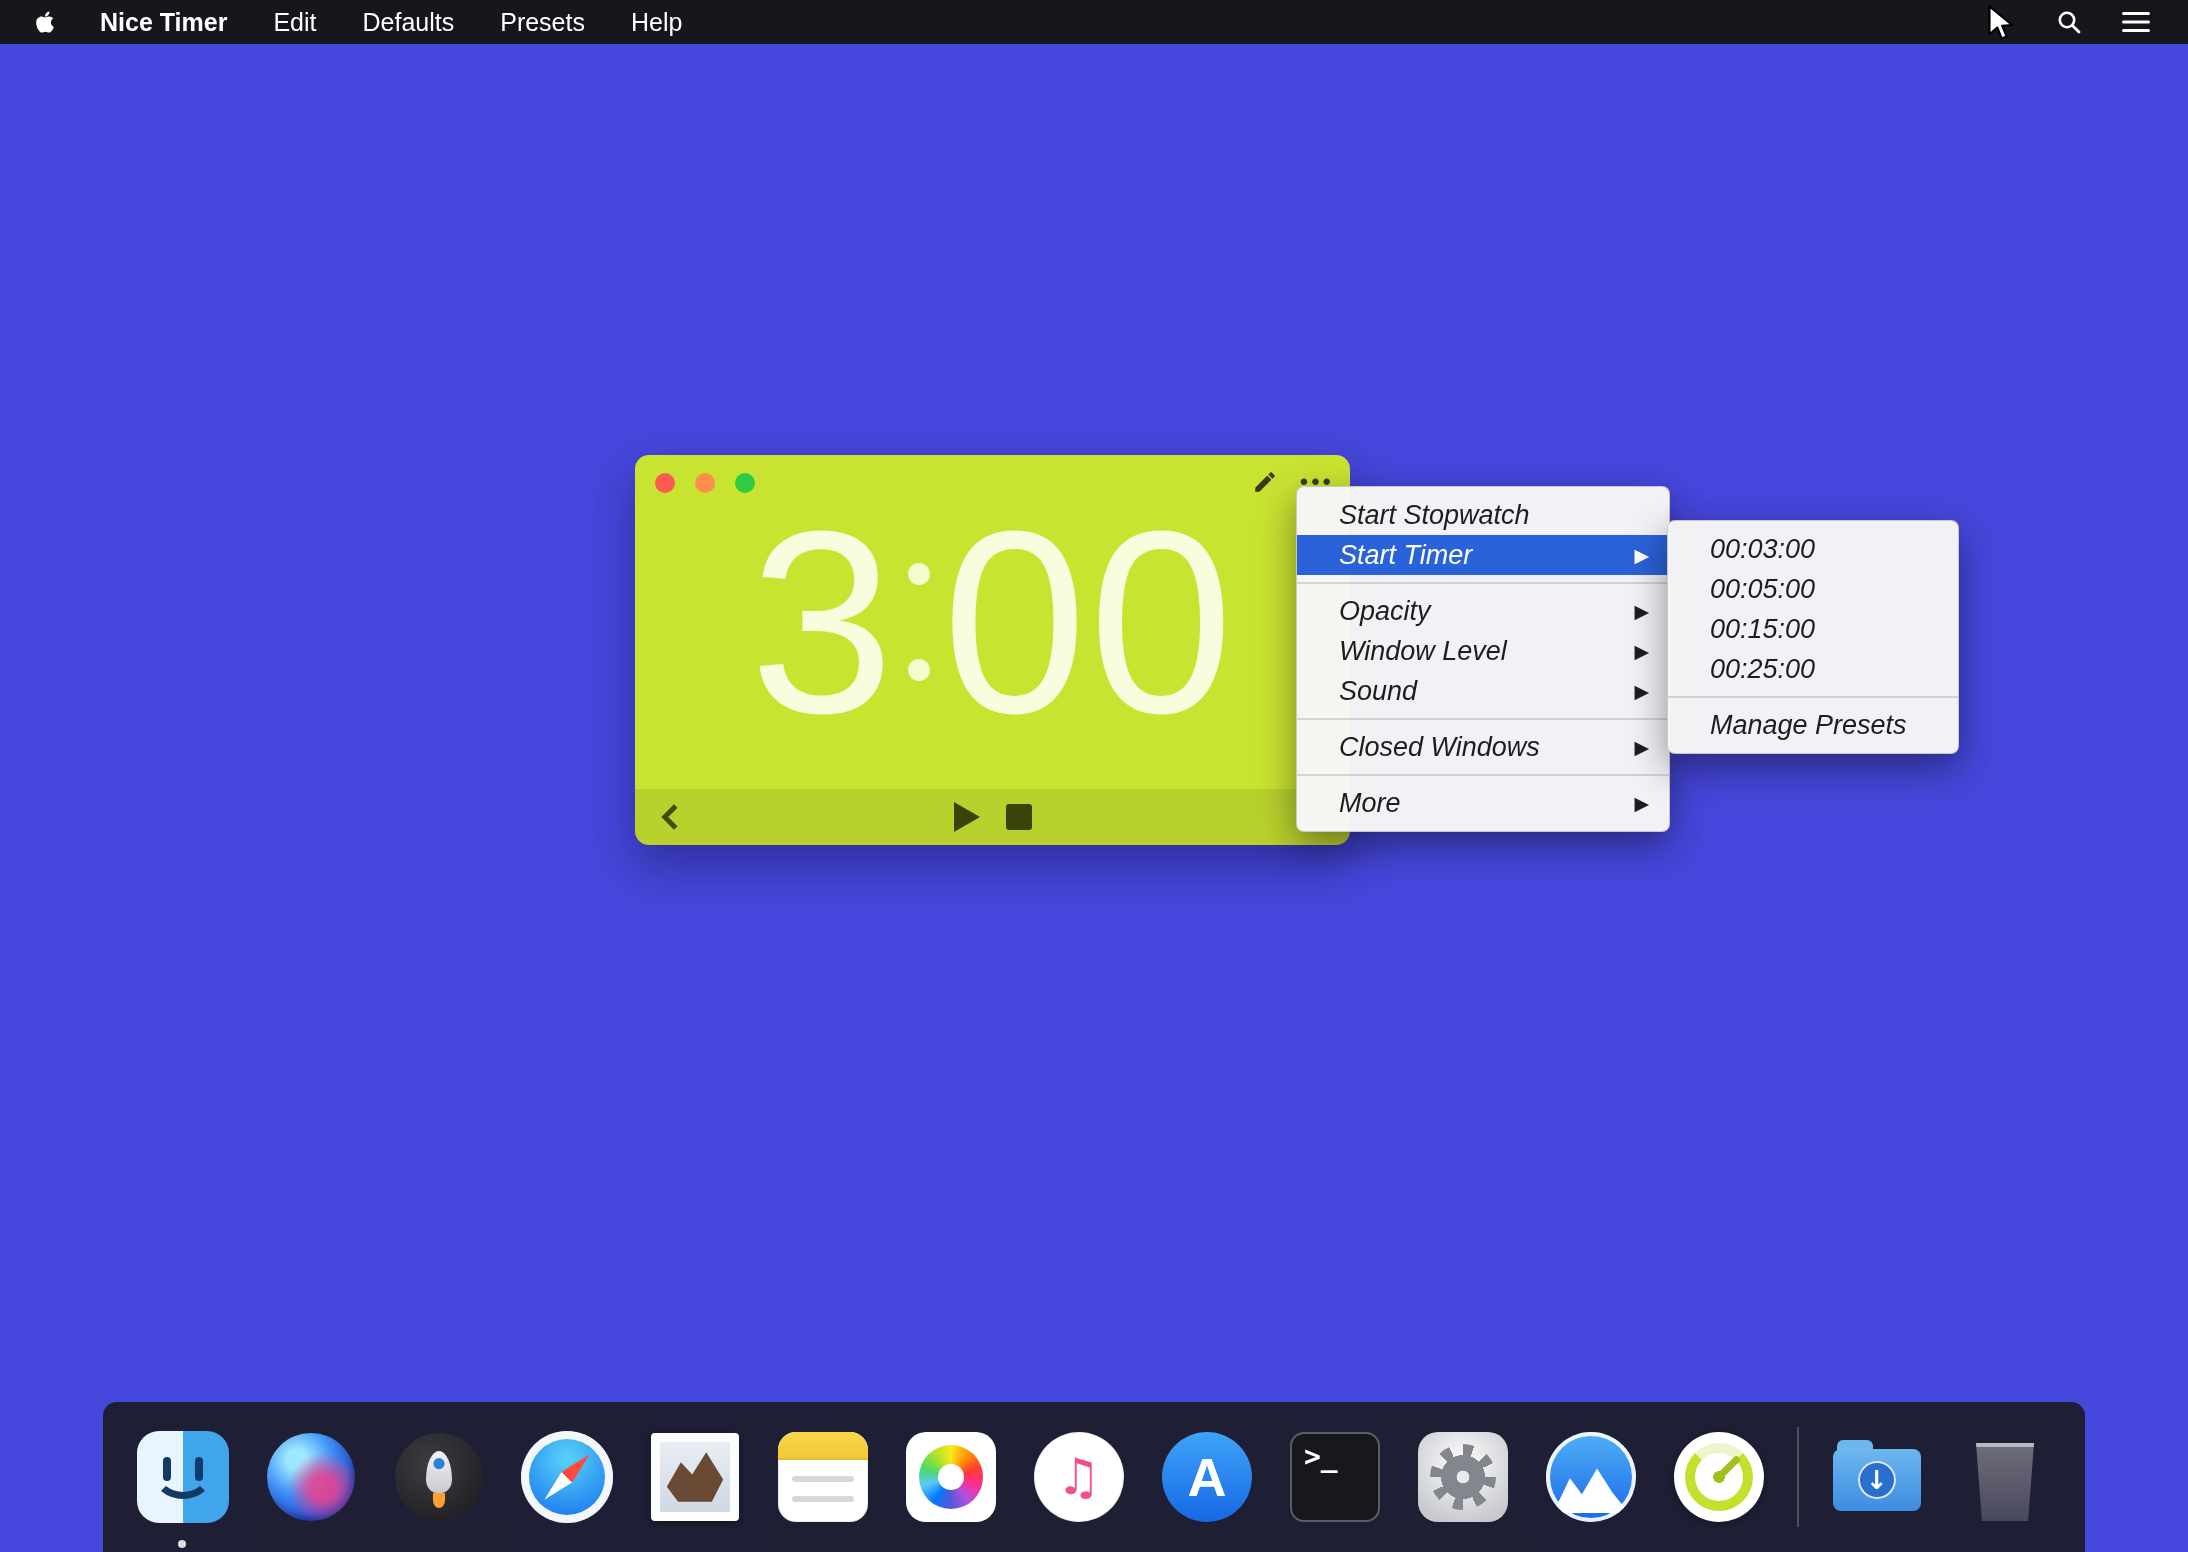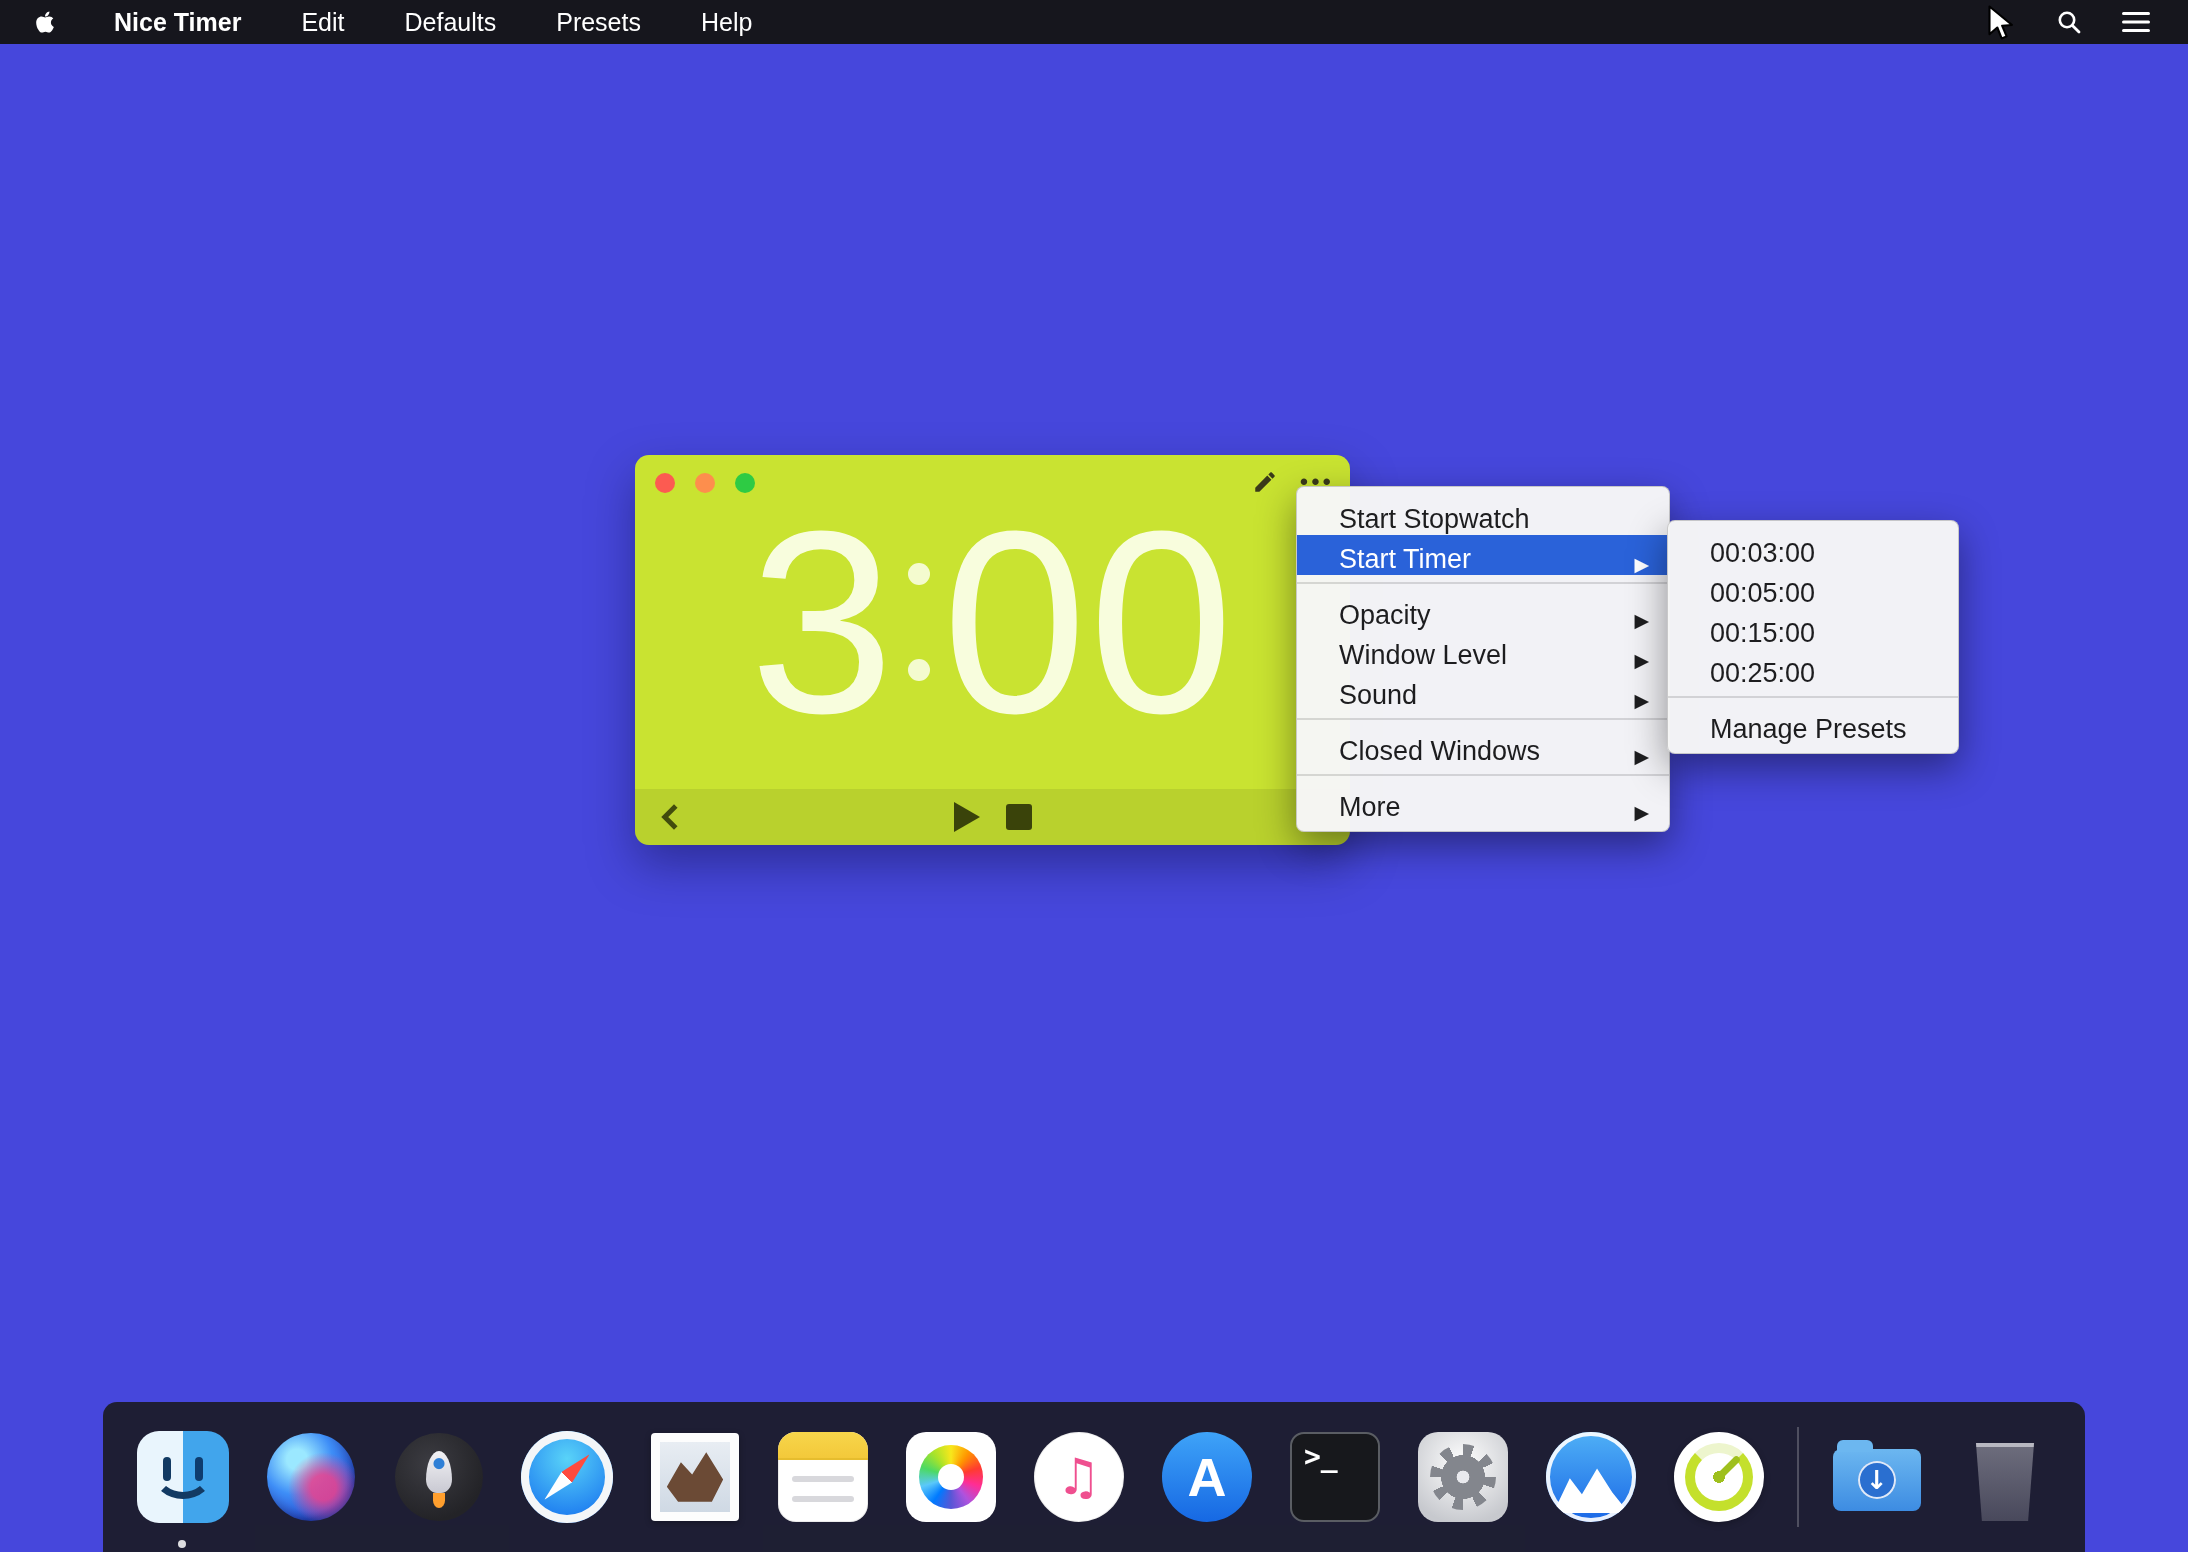--- a/index.html
+++ b/index.html
@@ -3,21 +3,21 @@
 <meta charset="utf-8">
 <style>
   * { margin:0; padding:0; box-sizing:border-box; }
   html,body { width:2188px; height:1552px; overflow:hidden; }
   body { font-family:"Liberation Sans", sans-serif; }
   .screen { position:relative; width:2188px; height:1552px; background:#4647DC; overflow:hidden; }
 
   
   .menubar { position:absolute; top:0; left:0; right:0; height:44px; background:rgba(21,21,23,0.97);
              display:flex; align-items:center; justify-content:space-between; z-index:50; }
-  .mb-left { display:flex; align-items:center; gap:60px; padding-left:36px; }
+  .mb-left { display:flex; align-items:center; gap:46px; padding-left:36px; }
   .mb-right { display:flex; align-items:center; gap:40px; padding-right:38px; }
   .mb-item { color:#fff; font-size:25px; cursor:default; }
   .mb-item.appname { font-weight:700; }
   .apple-wrap { display:flex; align-items:center; }
   .apple-wrap svg { height:24px; width:auto; display:block; }
   .mb-icon svg { display:block; }
 
   
   .cursor { position:absolute; left:1985px; top:5px; z-index:999; }
 
@@ -46,21 +46,21 @@
           transform:rotate(45deg); margin-left:30px; }
   .transport { position:absolute; left:50%; transform:translateX(-50%); display:flex; align-items:center; gap:26px; }
   .playbtn { width:0; height:0; border-left:26px solid rgba(35,42,5,0.85); border-top:15px solid transparent; border-bottom:15px solid transparent; }
   .stopbtn { width:26px; height:26px; background:rgba(35,42,5,0.85); border-radius:3px; }
 
   
   .menu { position:absolute; background:rgba(246,246,246,0.98); border:1px solid rgba(0,0,0,0.18);
           border-radius:8px; box-shadow:0 14px 38px rgba(0,0,0,0.42); padding:8px 0; z-index:40; }
   .ctxmenu { left:1296px; top:486px; width:374px; }
   .submenu { left:1667px; top:520px; width:292px; z-index:41; }
-  .mrow { position:relative; height:40px; display:flex; align-items:flex-end; padding:0 24px 0 42px; }
+  .mrow { position:relative; height:40px; display:flex; align-items:center; padding:0 24px 0 42px;font-style:italic; }
   .mrow .lbl { font-size:27px; color:#1D1D1F; white-space:nowrap; }
   .mrow .arr { position:absolute; right:20px; }
   .mrow .arr::before { content:"▶"; font-family:"DejaVu Sans", sans-serif; font-size:19px; color:#1D1D1F; }
   .mrow.hl { background:#2A62D9; }
   .mrow.hl .lbl { color:#fff; }
   .mrow.hl .arr::before { color:#fff; }
   .msep { height:2px; background:rgba(0,0,0,0.13); margin:7px 0; }
 
   
   .dock { position:absolute; left:50%; bottom:0; transform:translateX(-50%); height:150px;

